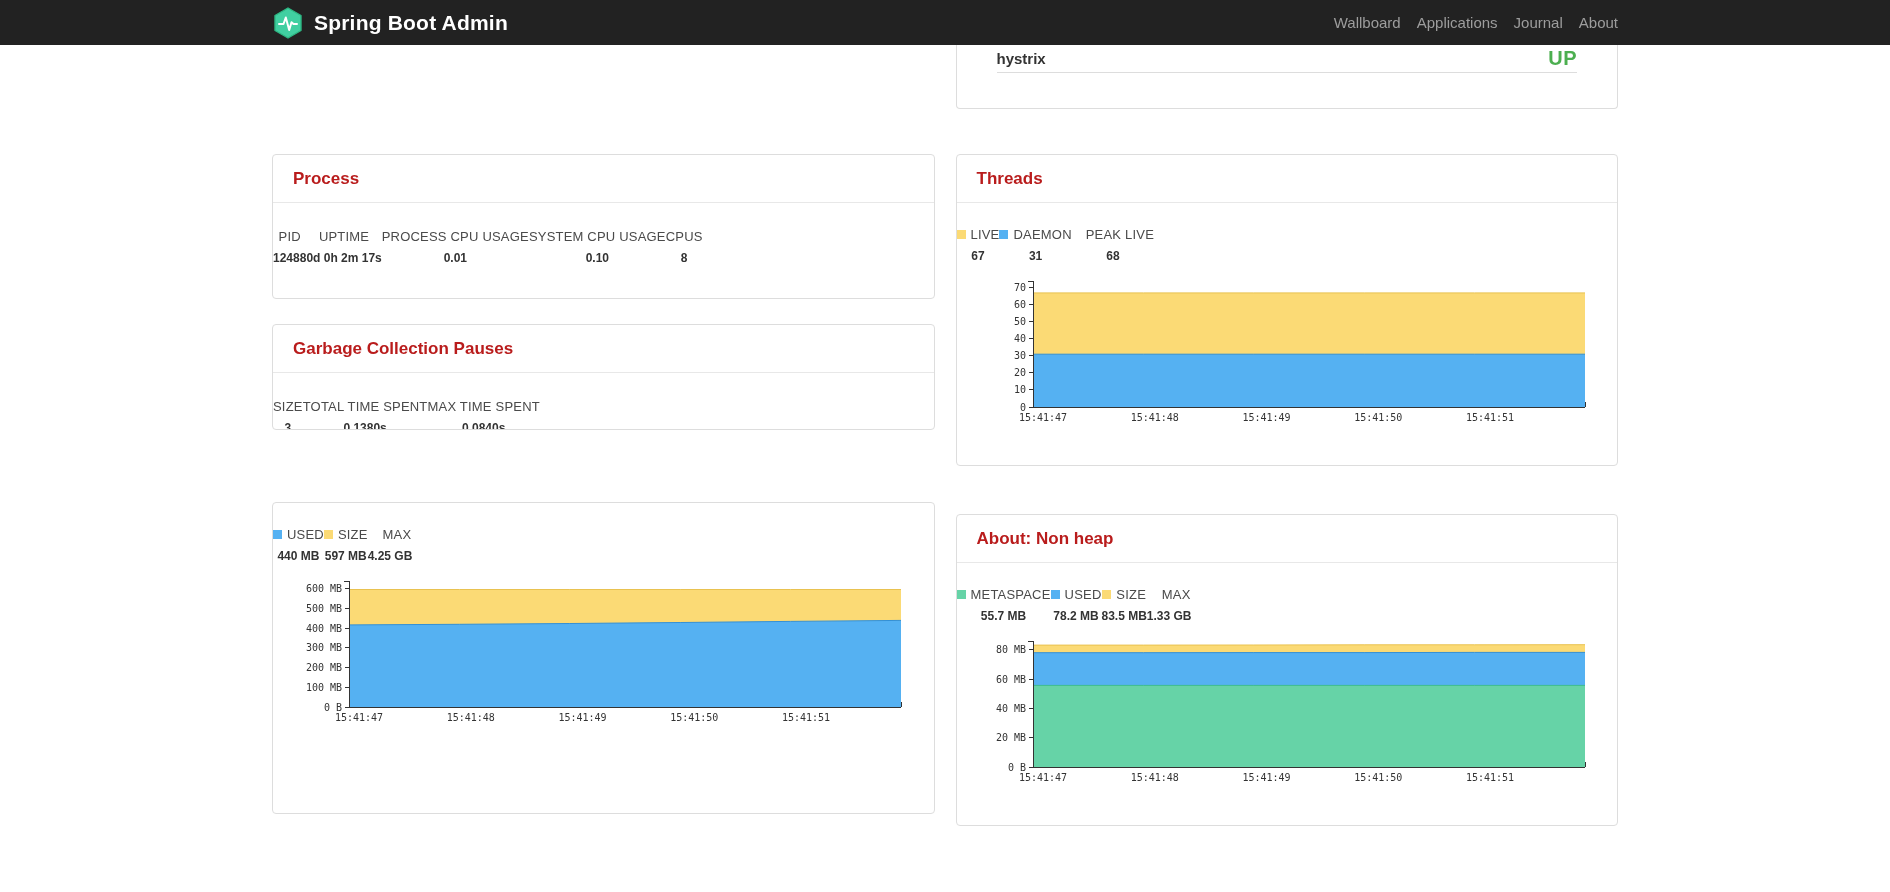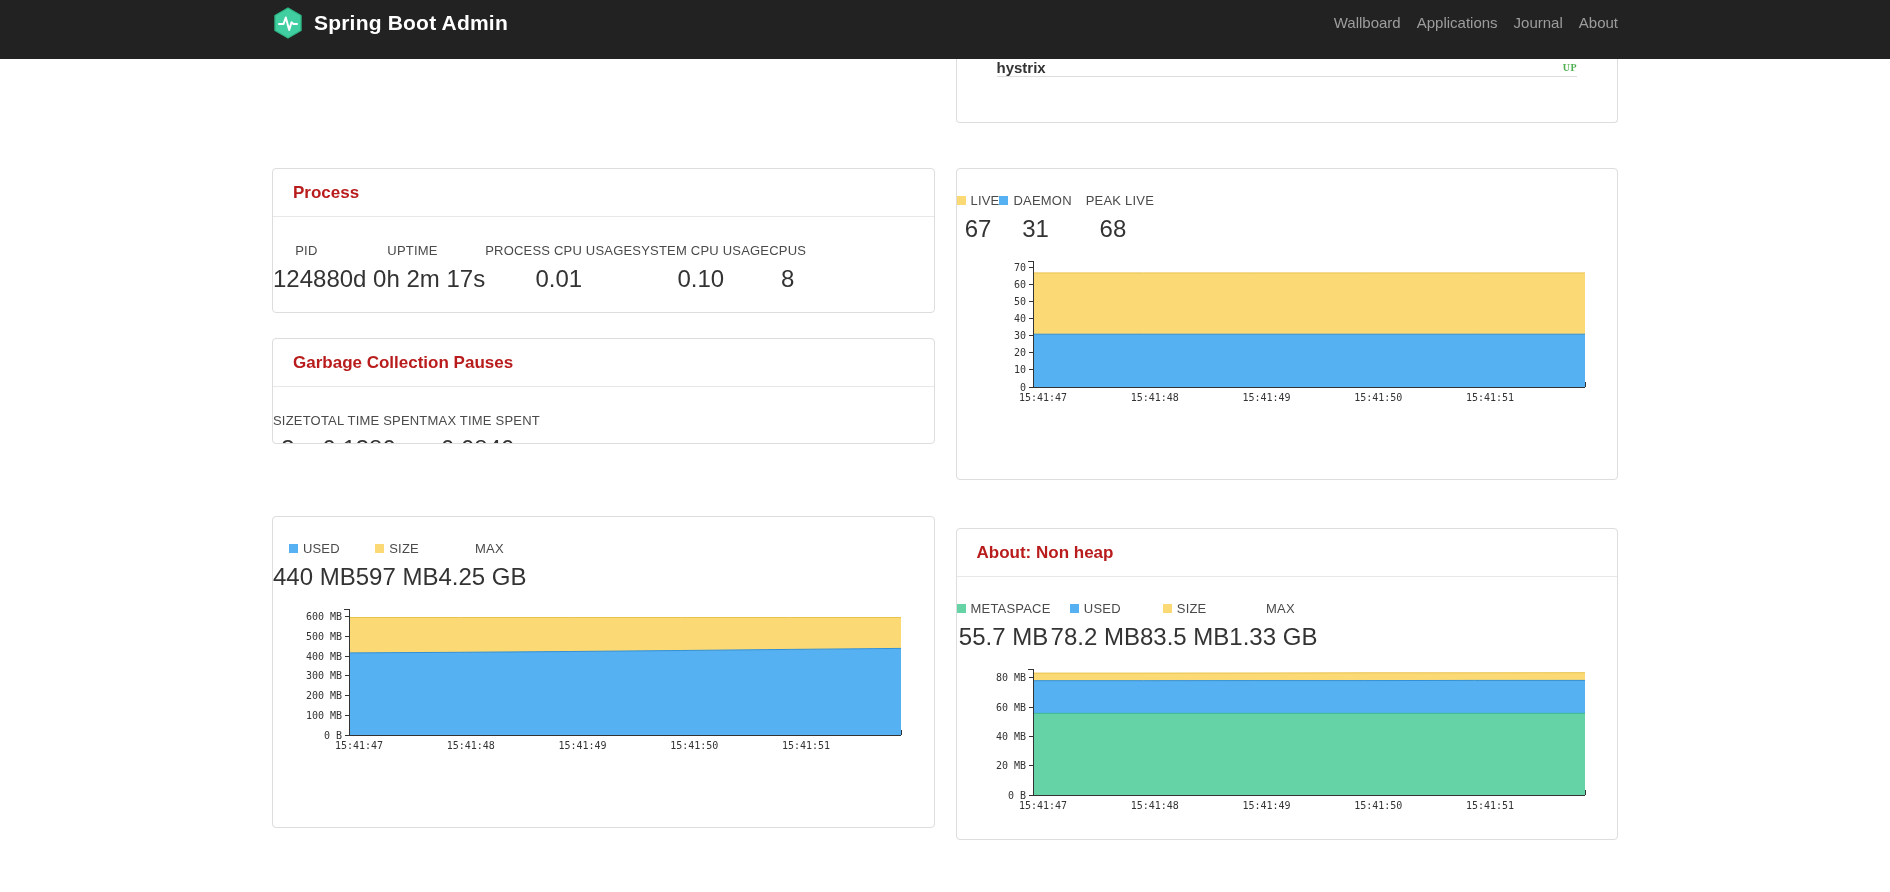--- a/index.html
+++ b/index.html
@@ -8,21 +8,21 @@
   body {
     font-family: "Liberation Sans", sans-serif;
     color:#333;
     min-width:1890px;
     height:892px;
     overflow:hidden;
   }
 
   
   .navbar {
-    height:59px;
+    height:45px;
     background:#222222;
     width:100%;
   }
   .nav-inner {
     width:1346px;
     margin:0 auto;
     height:45px;
     display:flex;
     align-items:center;
   }
@@ -75,30 +75,30 @@
     padding:14px 20px 13px 20px;
     border-bottom:1px solid #e8e8e8;
   }
   .card-status {
     height:64px;
     margin-bottom:45px;
     border-top:none;
     border-radius:0 0 4px 4px;
   }
   .status-row {
-    height:18px;
+    height:28px;
     margin:0 40px;
     display:flex;
     align-items:center;
     justify-content:space-between;
     border-bottom:1px solid #dddddd;
     cursor:pointer;
   }
   .app-name { font-size:15px; font-weight:600; color:#333; }
-  .app-status { font-size:10px; font-weight:700; letter-spacing:0.5px;font-family:Liberation Serif, serif; }
+  .app-status { font-size:20px; font-weight:700; letter-spacing:0.5px; }
 
   .card-process { height:145px; margin-bottom:25px; }
   .card-gc { height:106px; margin-bottom:72px; }
   .card-threads { height:312px; margin-bottom:48px; }
   .card-memory { height:312px; }
 
   
   .stats-row {
     display:flex;
     justify-content:flex-start;
@@ -108,24 +108,25 @@
   .stat { text-align:center; }
   .stat-label {
     display:flex;
     align-items:center;
     justify-content:center;
     font-size:13px;
     color:#4a4a4a;
     letter-spacing:0.2px;
   }
   .stat-value {
-    font-size:24px;
+    font-size:12px;
     color:#333;
     margin-top:7px;
     text-align:center;
+    font-weight:bold;
   }
   .swatch {
     width:9px;
     height:9px;
     display:inline-block;
     margin-right:5px;
     flex:0 0 auto;
   }
 
   
@@ -268,20 +269,21 @@
   <div class="col">
 
     <section class="card card-status">
       <div class="status-row">
         <span class="app-name">hystrix</span>
         <span class="app-status" style="color: rgb(76, 175, 80);">UP</span>
       </div>
     </section>
 
     <section class="card card-threads chart-card">
+      <div class="card-header">Threads</div>
       <div class="stats-row">
         <div class="stat">
           <div class="stat-label">
             <span class="swatch" style="background: rgb(251, 218, 117);"></span>
             <span>LIVE</span>
           </div>
           <div class="stat-value">67</div>
         </div>
         <div class="stat">
           <div class="stat-label">

